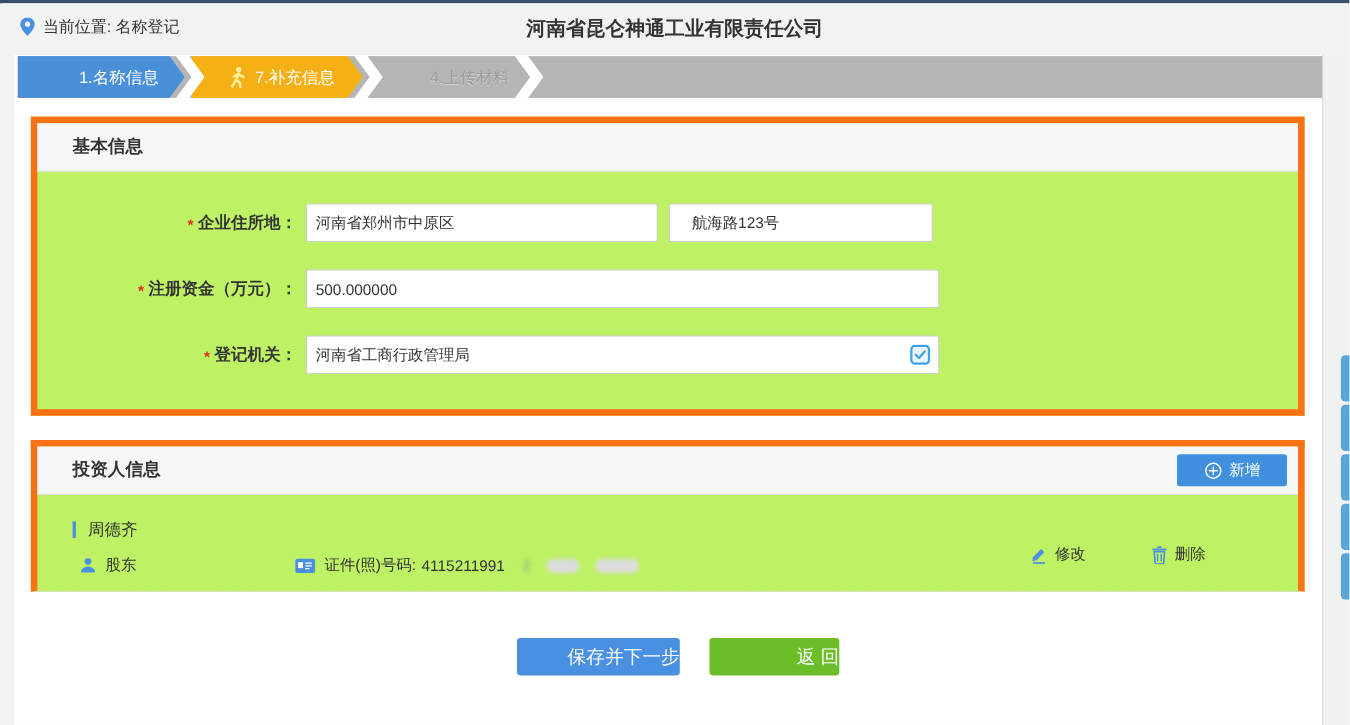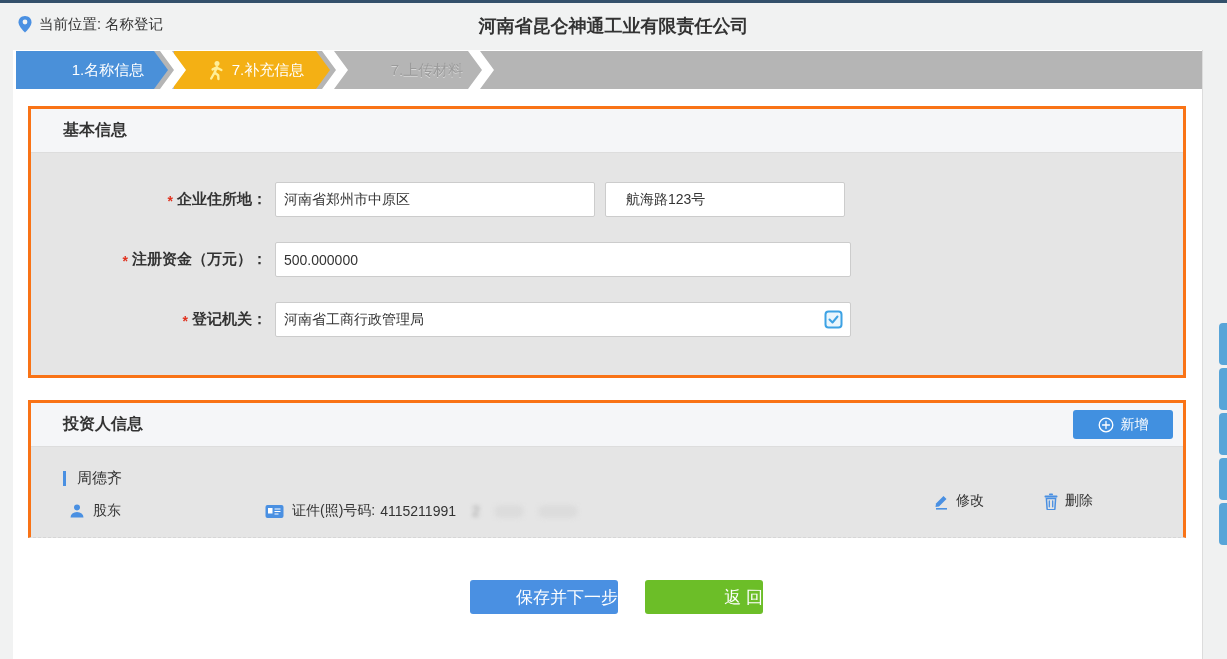--- a/index.html
+++ b/index.html
@@ -24,21 +24,21 @@
   .step-1 { left:0; width:152px; background:#4a90d9; color:#fff;
             clip-path:polygon(0 0, calc(100% - 14px) 0, 100% 50%, calc(100% - 14px) 100%, 0 100%); padding-right:10px; }
   .step-2 { left:158px; width:156px; background:#f4b014; color:#fff; gap:7px;
             clip-path:polygon(0 0, calc(100% - 14px) 0, 100% 50%, calc(100% - 14px) 100%, 0 100%); padding-left:14px; padding-right:8px; }
   .step-3 { left:320px; width:140px; background:transparent; color:#9b9b9b; text-shadow:0 1px 0 #d8d8d8; }
   .chev { position:absolute; top:0; width:26px; height:38px; background:#fff; z-index:3;
           clip-path:polygon(0 0, 12px 0, 100% 50%, 12px 100%, 0 100%, 14px 50%); }
   .chev-a { left:144px; } .chev-b { left:306px; } .chev-c { left:452px; }
 
   
-  .panel { position:absolute; left:28px; width:1158px; background:#e5e5e5; border:3px solid #f97316; }
+  .panel { position:absolute; left:28px; width:1158px; background:#bef264; border:6px solid #f97316; }
   .panel-basic { top:106px; height:272px; }
   .panel-investor { top:400px; height:138px; border-bottom:1px dashed #d6d6d6; }
   .panel-head { height:44px; background:#f5f6f8; border-bottom:1px solid #ddd; display:flex; align-items:center; padding:0 10px 0 32px; }
   .panel-title { font-size:16px; font-weight:bold; color:#333; }
 
   
   .form-body { padding-top:29px; }
   .form-row { display:flex; align-items:center; margin:0 0 25px 0; height:35px; }
   .form-label { width:236px; text-align:right; font-size:15px; font-weight:bold; color:#333; margin-right:8px; white-space:nowrap; }
   .req { color:#e0321f; font-weight:bold; margin-right:4px; font-size:14px; position:relative; top:2px; }
@@ -104,21 +104,21 @@
       <span style="display:flex;">
         <svg width="19" height="21" viewBox="0 0 19 21">
             <circle cx="11" cy="3.4" r="2.5" fill="#ffef9a"></circle>
             <path d="M11 7 L8.6 12.5 M8.6 12.5 L5.2 18.5 M8.6 12.5 L12.2 15.2 L12.4 19 M10.6 7.6 L15.4 10 M10.8 7.4 L6.6 9.4" stroke="#ffef9a" stroke-width="2.4" fill="none" stroke-linecap="round" stroke-linejoin="round"></path>
           </svg>
       </span>
       <span>7.补充信息</span>
     </div>
     <div class="chev chev-b"></div>
     <div class="step step-3">
-      <span>7.上传材料</span>
+      <span>4.上传材料</span>
     </div>
     <div class="chev chev-c"></div>
   </div>
 
   <div class="panel panel-basic">
     <div class="panel-head">
       <span class="panel-title">基本信息</span>
     </div>
     <div class="form-body">
 

